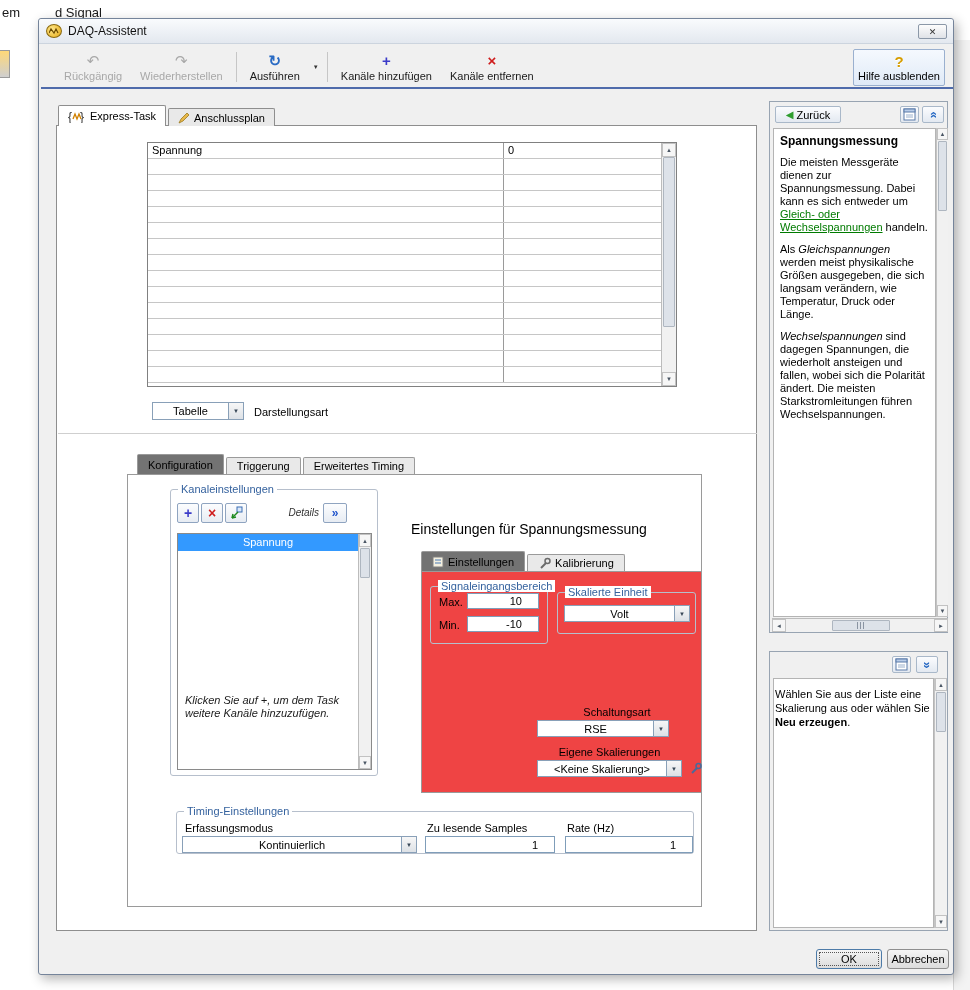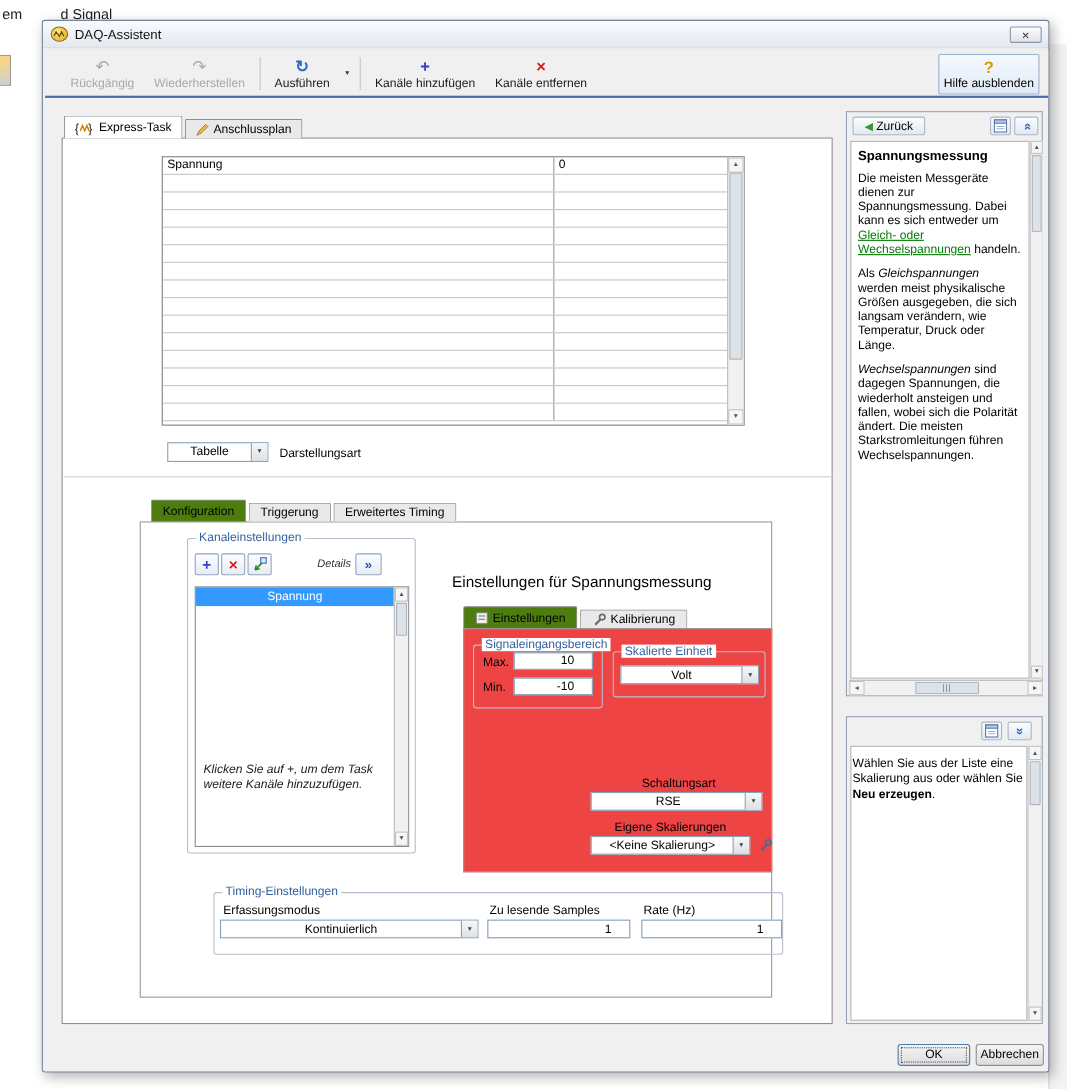--- a/index.html
+++ b/index.html
@@ -89,21 +89,21 @@
   
   .tin { position:absolute; border:1px solid #7f9db9; background:#fff; font-family:"Liberation Sans",sans-serif;
          font-size:11px; text-align:right; padding:0 16px; }
 
   .divider { position:absolute; left:1px; width:699px; top:307px; height:1px; background:#cfcfcf; }
 
   
   .ctab-row { position:absolute; left:80px; top:328px; height:20px; display:flex; gap:2px; z-index:3; }
   .ctab { display:flex; align-items:center; padding:0 10px; border:1px solid #9a9a9a; border-bottom:none;
           border-radius:2px 2px 0 0; background:#e9e9e9; height:17px; margin-top:3px; }
-  .ctab.active { background:#4d7c0f; height:20px; margin-top:0; }
+  .ctab.active { background:#737373; height:20px; margin-top:0; }
   .cpanel { position:absolute; left:70px; top:348px; width:575px; height:433px;
             background:#fff; border:1px solid #9a9a9a; z-index:2; }
 
   
   .gb { position:absolute; border:1px solid #b6bfcc; border-radius:3px; }
   .gb-label { position:absolute; top:-7px; left:7px; background:#fff; padding:0 3px;
               color:#35629e; white-space:nowrap; }
 
   
   .cbtn { position:absolute; width:22px; height:20px; border:1px solid #8fa4c0;
@@ -368,39 +368,39 @@
 
           <div class="gb" style="left:135px; top:20px; width:139px; height:42px;">
             <span class="gb-label">Skalierte Einheit</span>
             <div class="dd" style="left:6px; top:12px; width:126px; height:17px;">
               <span class="dd-val">Volt</span>
               <span class="dd-btn">▼</span>
             </div>
           </div>
 
           <div class="flabel center" style="left:115px; top:134px; width:160px;">Schaltungsart</div>
-          <div class="dd" style="left:115px; top:148px; width:156px; height:17px;">
+          <div class="dd" style="left:115px; top:148px; width:132px; height:17px;">
             <span class="dd-val">RSE</span>
             <span class="dd-btn">▼</span>
           </div>
 
           <div class="flabel center" style="left:115px; top:174px; width:145px;">Eigene Skalierungen</div>
           <div class="dd" style="left:115px; top:188px; width:145px; height:17px;">
             <span class="dd-val">&lt;Keine Skalierung&gt;</span>
             <span class="dd-btn">▼</span>
           </div>
           <div class="abs" style="left:264px; top:188px; width:18px; height:17px; display:flex; align-items:center; justify-content:center;">
             <svg width="13" height="13">
               <path d="M3 11 L8 6" stroke="#4a6a9a" stroke-width="2"></path>
               <circle cx="9.5" cy="4" r="2.5" fill="none" stroke="#4a6a9a" stroke-width="1.5"></circle>
             </svg>
           </div>
         </div>
 
-        <div class="gb" style="left:66px; top:336px; width:518px; height:57px;">
+        <div class="gb" style="left:48px; top:336px; width:518px; height:43px;">
           <span class="gb-label">Timing-Einstellungen</span>
           <div class="flabel" style="left:8px; top:10px;">Erfassungsmodus</div>
           <div class="flabel" style="left:250px; top:10px;">Zu lesende Samples</div>
           <div class="flabel" style="left:390px; top:10px;">Rate (Hz)</div>
           <div class="dd" style="left:5px; top:24px; width:235px; height:17px;">
             <span class="dd-val">Kontinuierlich</span>
             <span class="dd-btn">▼</span>
           </div>
           <input class="tin" style="left: 248px; top: 24px; width: 130px; height: 17px;" readonly="" value="1">
           <input class="tin" style="left: 388px; top: 24px; width: 128px; height: 17px;" readonly="" value="1">

